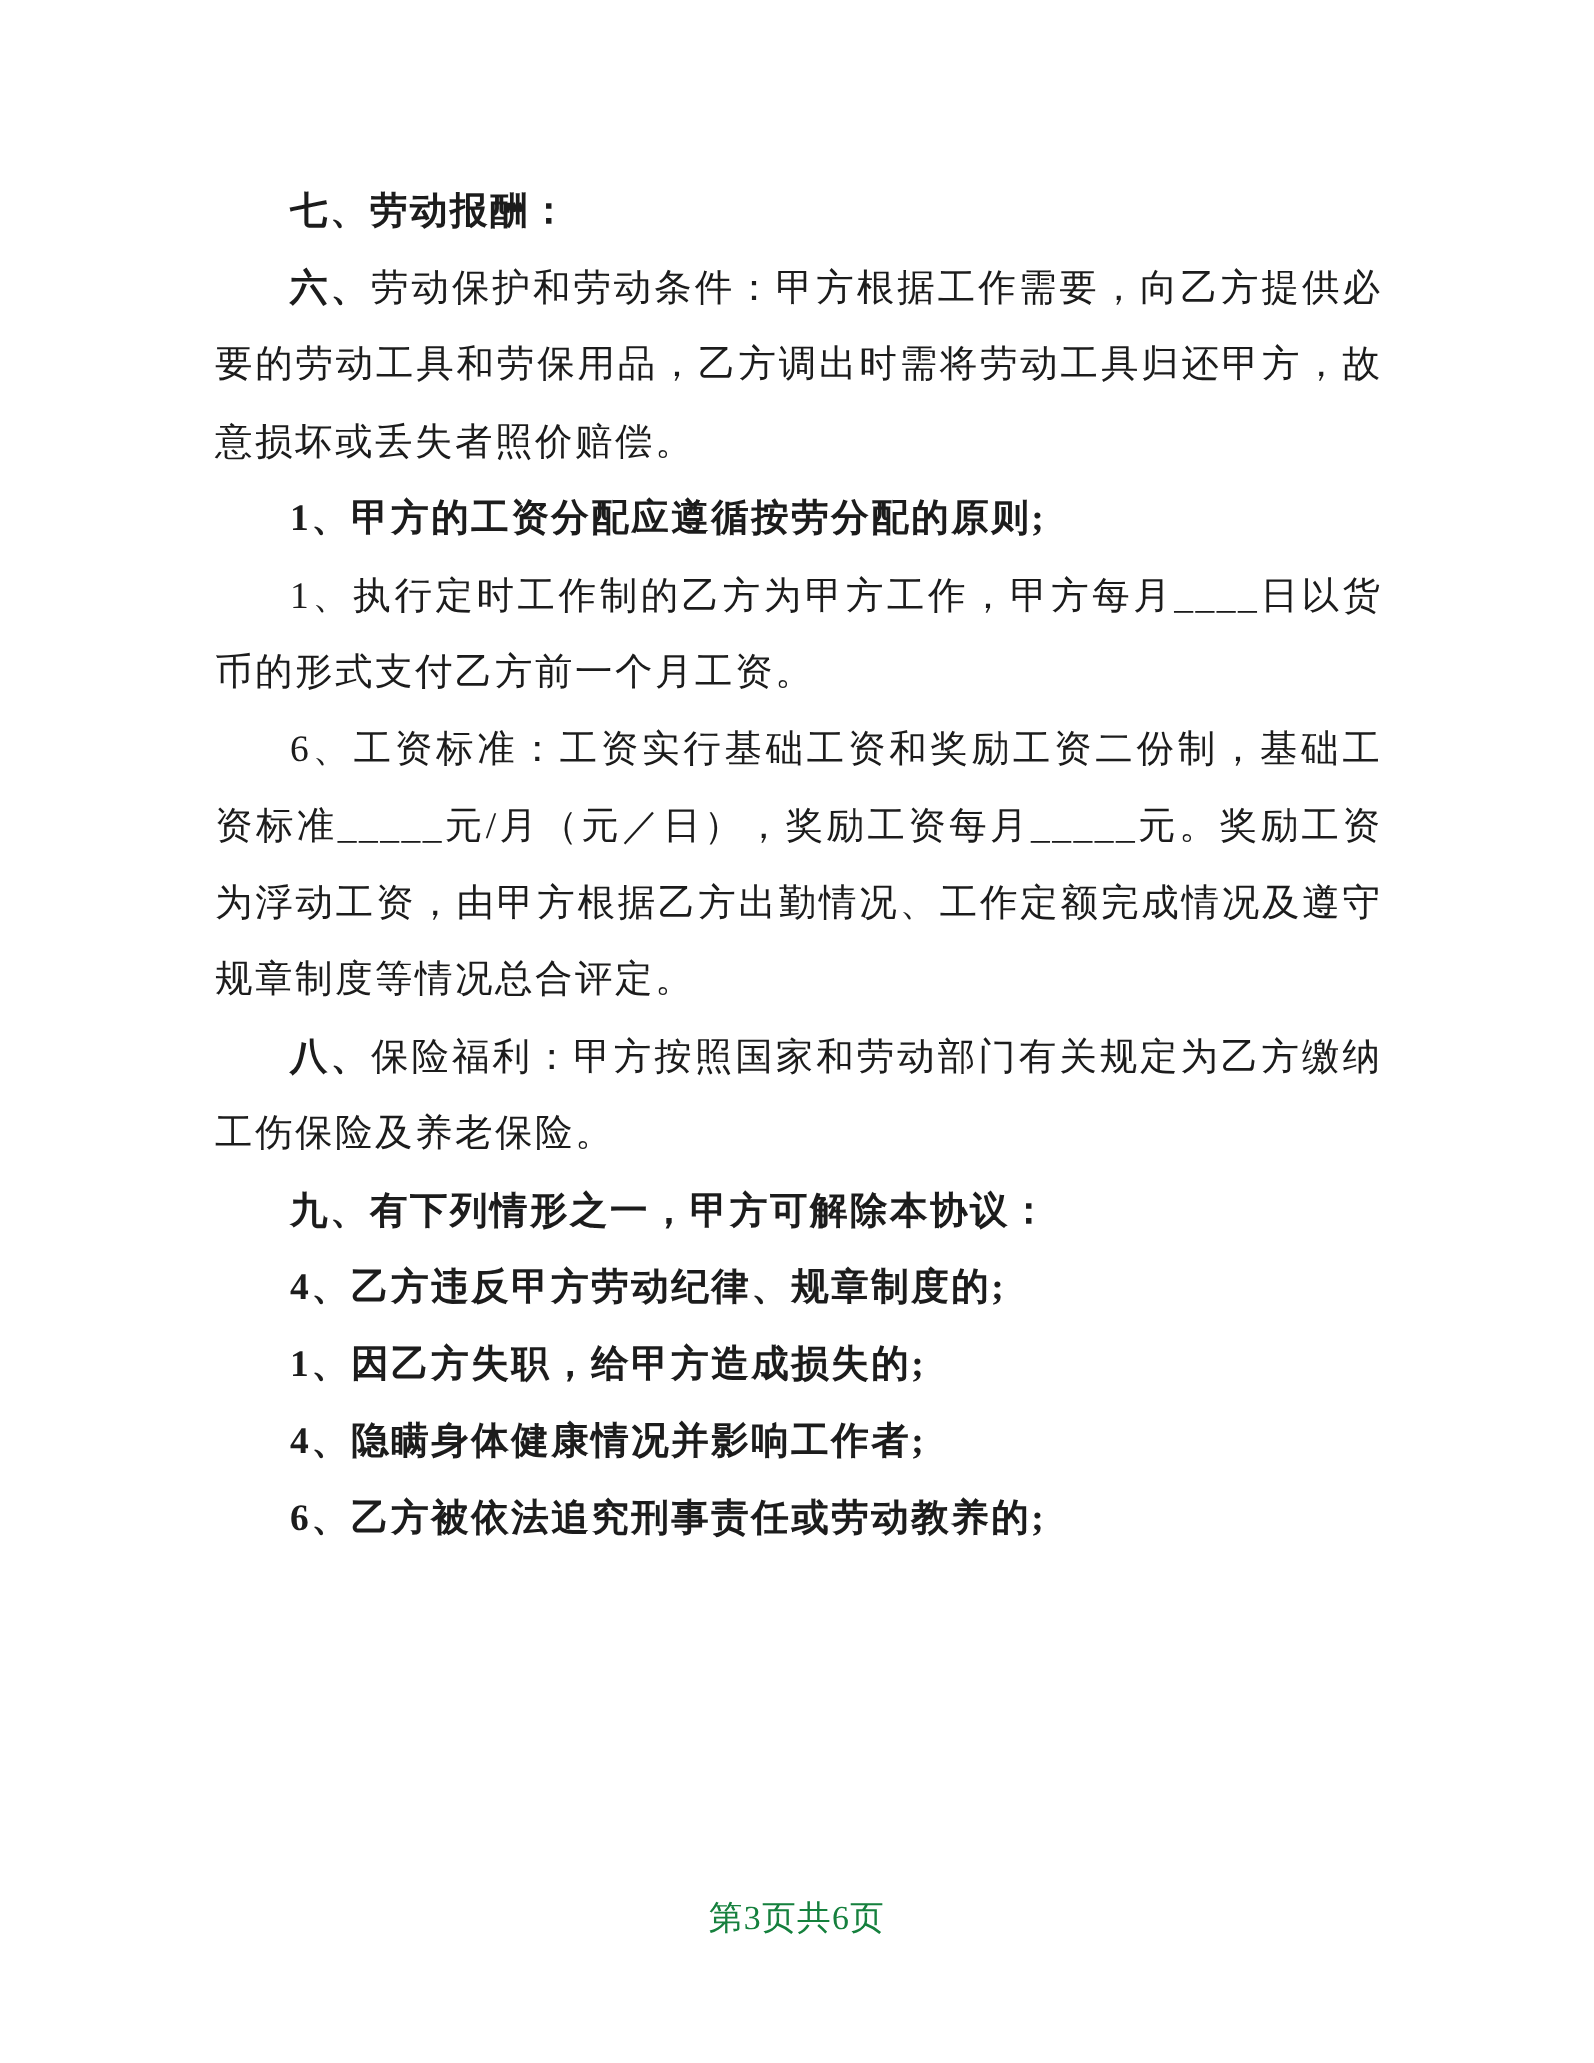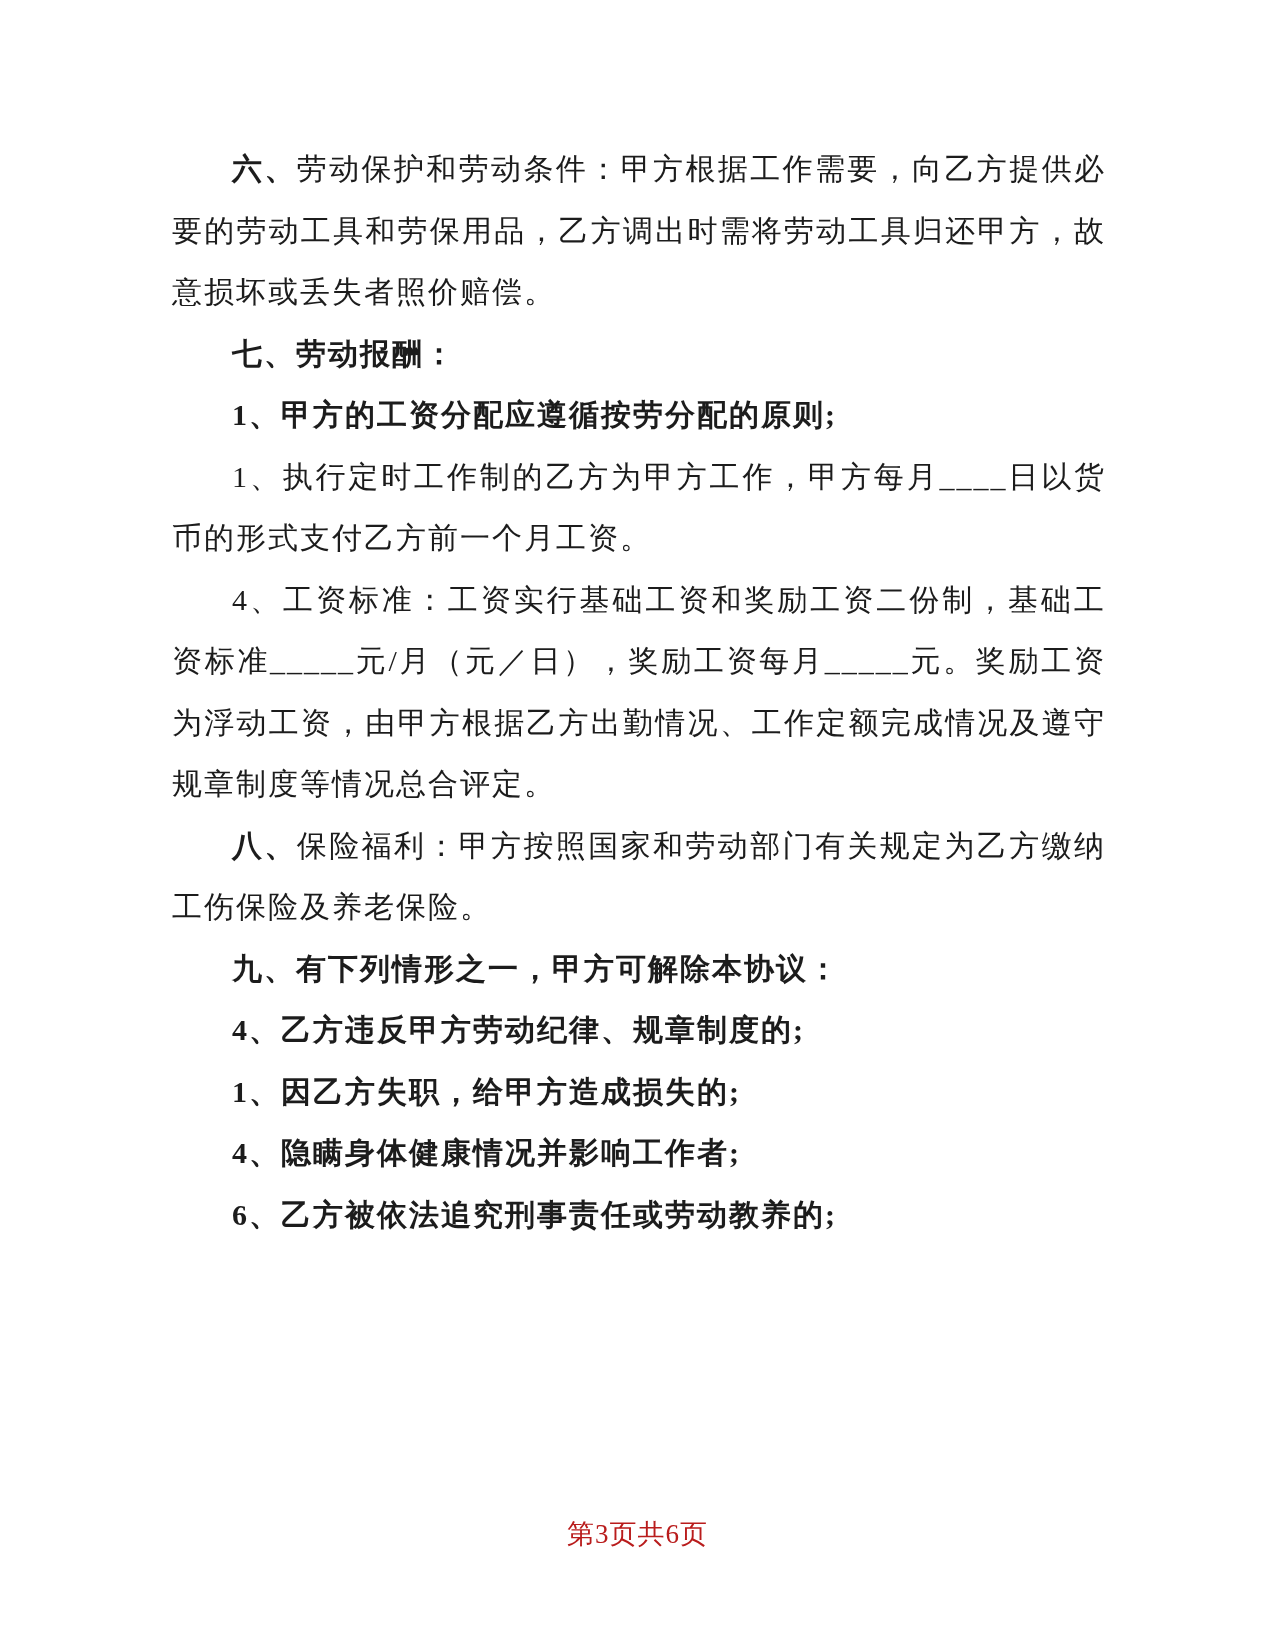--- a/index.html
+++ b/index.html
@@ -37,34 +37,34 @@
   .run { font-weight: normal; }
   .run.bold { font-weight: bold; }
   .page-footer {
     position: absolute;
     left: 0;
     top: 1516px;
     width: 100%;
     text-align: center;
     font-size: 27px;
     letter-spacing: 1px;
-    color: #b91c1c;
+    color: #15803d;
     font-weight: normal;
   }
 </style>
 </head>
 <body>
 
 <div class="page" style="background: rgb(255, 255, 255);">
   <div class="doc-body" style="color: rgb(28, 28, 28);">
+      <p class="para"><span class="run bold">七、劳动报酬：</span></p>
       <p class="para"><span class="run bold">六、</span><span class="run">劳动保护和劳动条件：甲方根据工作需要，向乙方提供必要的劳动工具和劳保用品，乙方调出时需将劳动工具归还甲方，故意损坏或丢失者照价赔偿。</span></p>
-      <p class="para"><span class="run bold">七、劳动报酬：</span></p>
       <p class="para"><span class="run bold">1、甲方的工资分配应遵循按劳分配的原则;</span></p>
       <p class="para"><span class="run">1、执行定时工作制的乙方为甲方工作，甲方每月____日以货币的形式支付乙方前一个月工资。</span></p>
-      <p class="para"><span class="run">4、工资标准：工资实行基础工资和奖励工资二份制，基础工资标准_____元/月（元／日），奖励工资每月_____元。奖励工资为浮动工资，由甲方根据乙方出勤情况、工作定额完成情况及遵守规章制度等情况总合评定。</span></p>
+      <p class="para"><span class="run">6、工资标准：工资实行基础工资和奖励工资二份制，基础工资标准_____元/月（元／日），奖励工资每月_____元。奖励工资为浮动工资，由甲方根据乙方出勤情况、工作定额完成情况及遵守规章制度等情况总合评定。</span></p>
       <p class="para"><span class="run bold">八、</span><span class="run">保险福利：甲方按照国家和劳动部门有关规定为乙方缴纳工伤保险及养老保险。</span></p>
       <p class="para"><span class="run bold">九、有下列情形之一，甲方可解除本协议：</span></p>
       <p class="para"><span class="run bold">4、乙方违反甲方劳动纪律、规章制度的;</span></p>
       <p class="para"><span class="run bold">1、因乙方失职，给甲方造成损失的;</span></p>
       <p class="para"><span class="run bold">4、隐瞒身体健康情况并影响工作者;</span></p>
       <p class="para"><span class="run bold">6、乙方被依法追究刑事责任或劳动教养的;</span></p>
     </div>
   <div class="page-footer">第3页共6页</div>
 </div>
 

